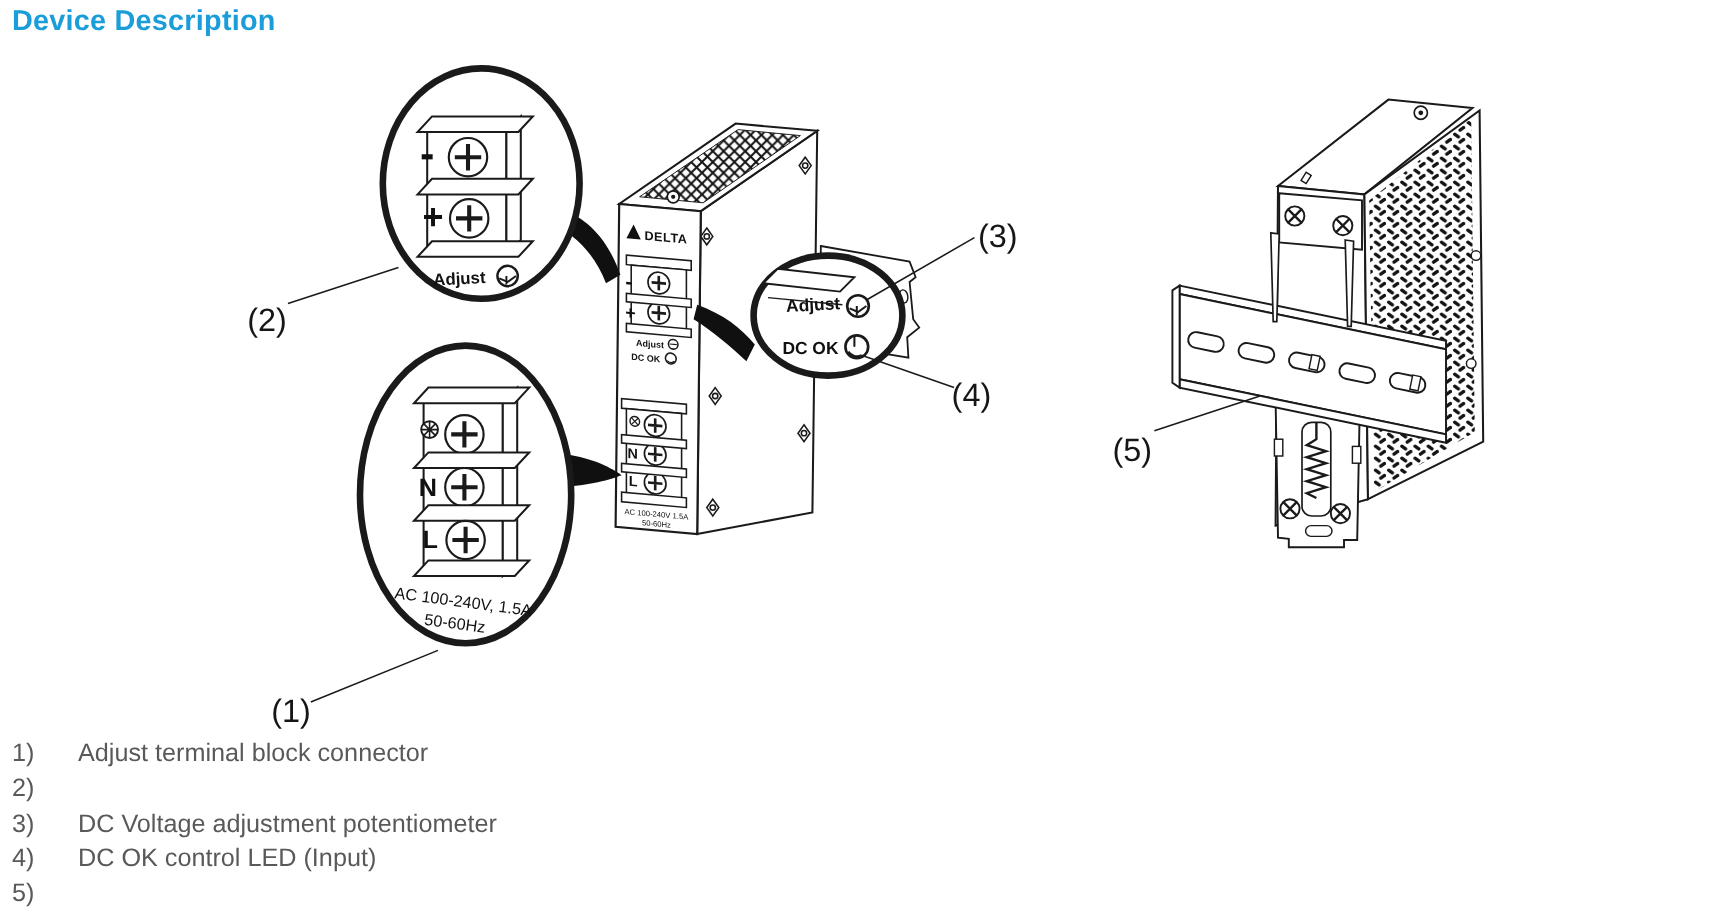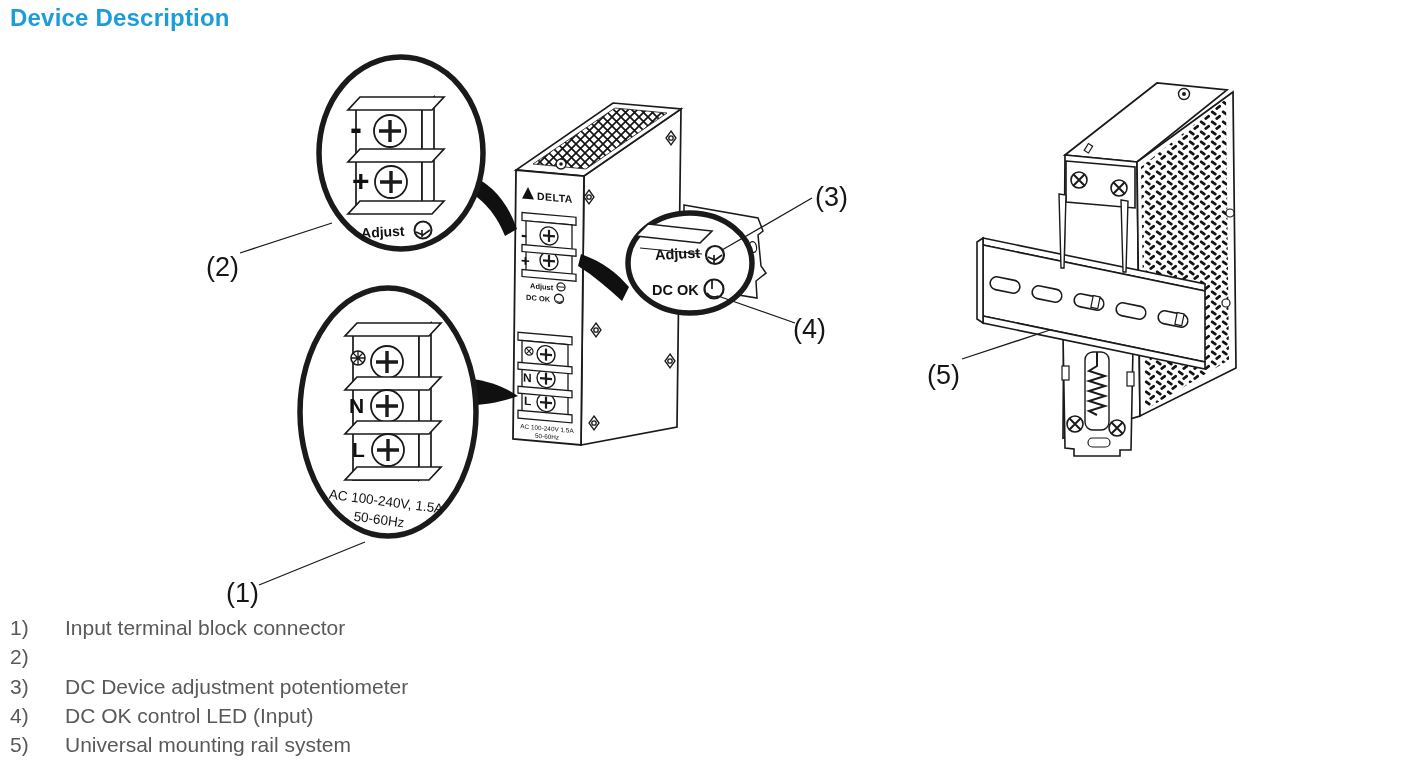--- a/index.html
+++ b/index.html
@@ -286,31 +286,30 @@
     <text class="callout-text" x="226" y="602">(1)</text>
     <text class="callout-text" x="206" y="276">(2)</text>
     <text class="callout-text" x="815" y="206">(3)</text>
     <text class="callout-text" x="793" y="338">(4)</text>
     <text class="callout-text" x="927" y="384">(5)</text>
   </svg>
 
   <div class="legend">
     <div class="legend-row">
       <span class="legend-num">1)</span>
-      <span>Input terminal block connector</span>
+      <span>Adjust terminal block connector</span>
     </div>
     <div class="legend-row">
       <span class="legend-num">2)</span>
     </div>
     <div class="legend-row">
       <span class="legend-num">3)</span>
-      <span>DC Device adjustment potentiometer</span>
+      <span>DC Voltage adjustment potentiometer</span>
     </div>
     <div class="legend-row">
       <span class="legend-num">4)</span>
       <span>DC OK control LED (Input)</span>
     </div>
     <div class="legend-row">
       <span class="legend-num">5)</span>
-      <span>Universal mounting rail system</span>
     </div>
   </div>
 </div>
 
 </body></html>

